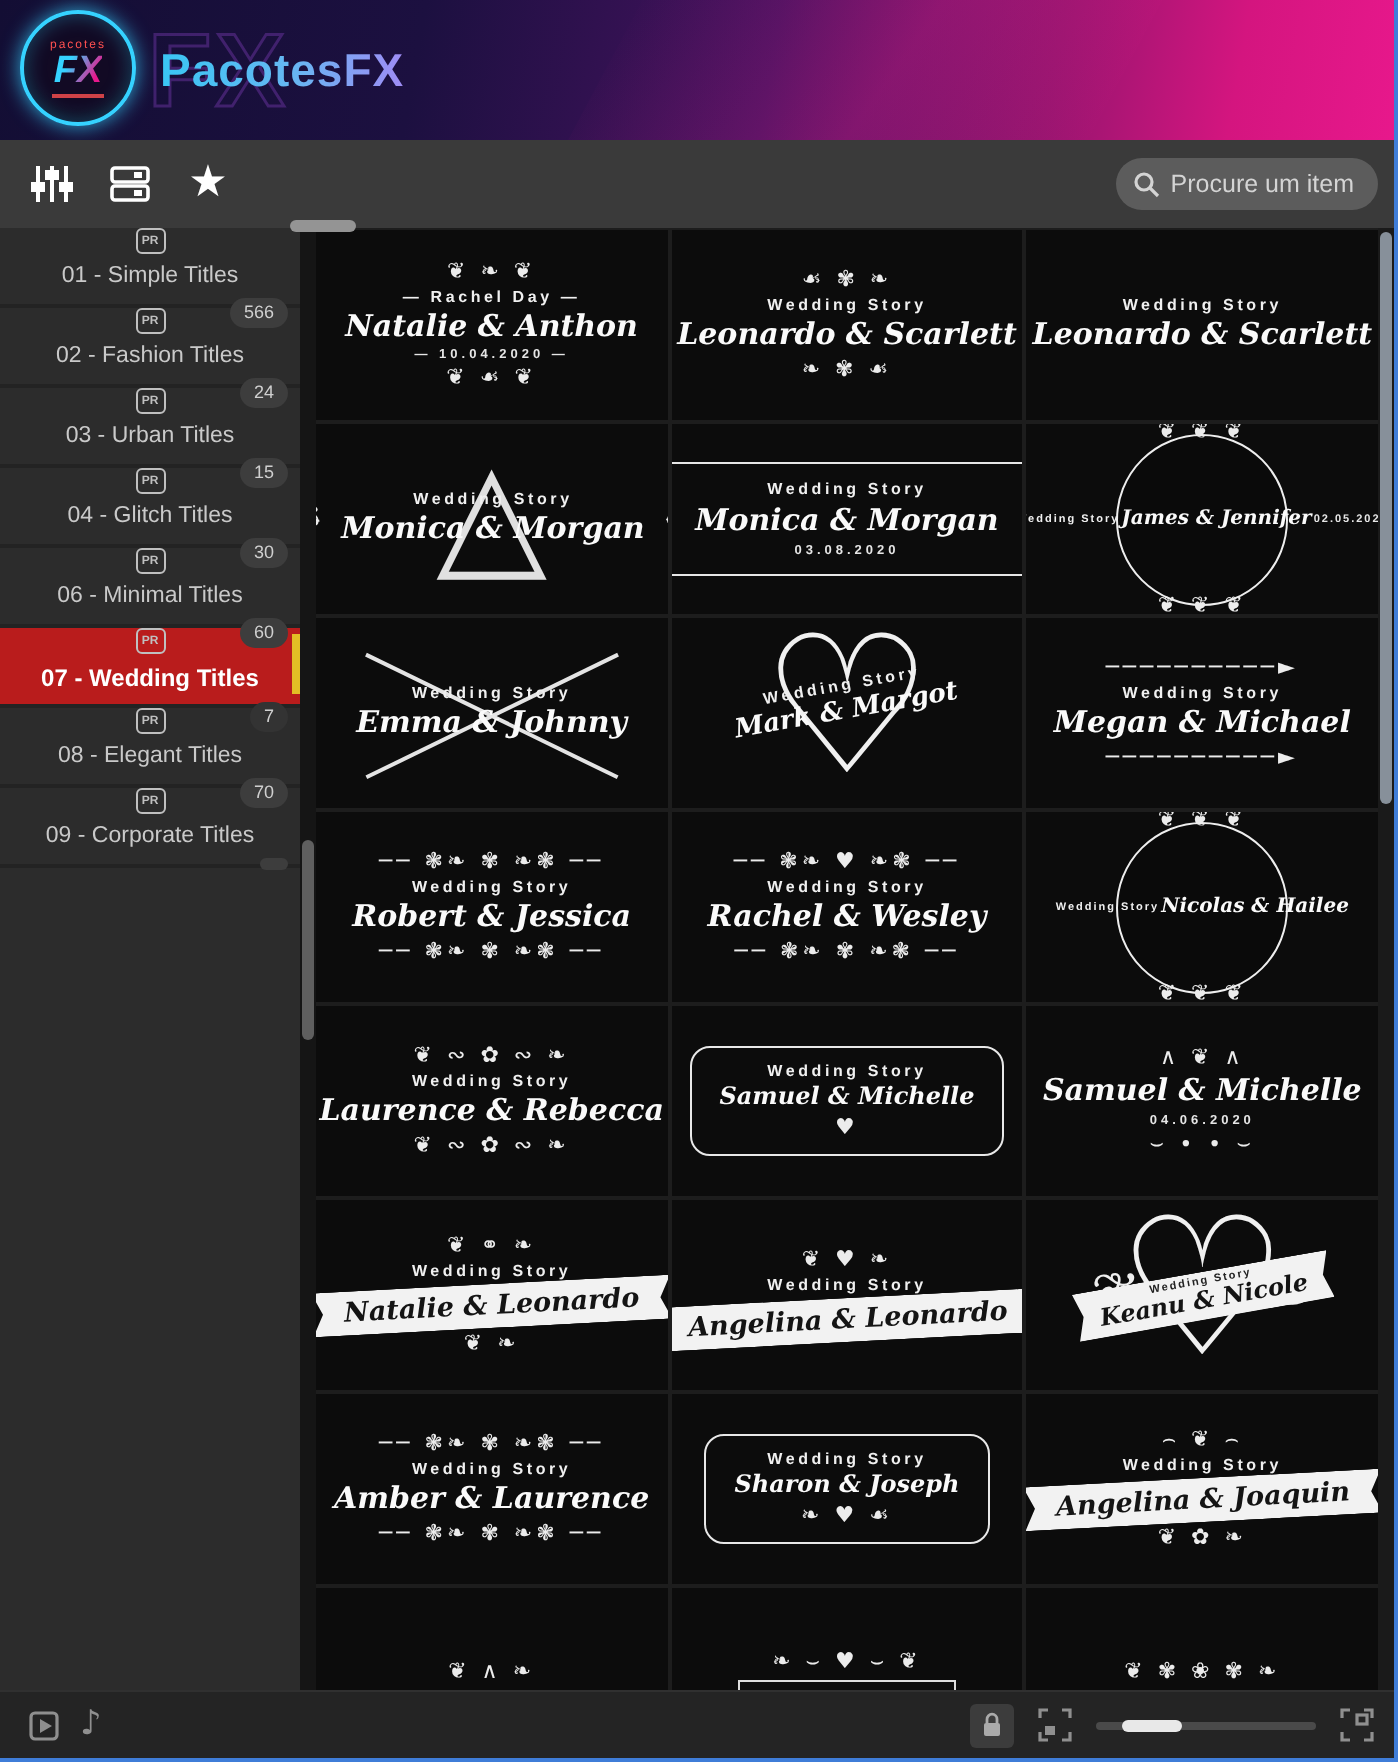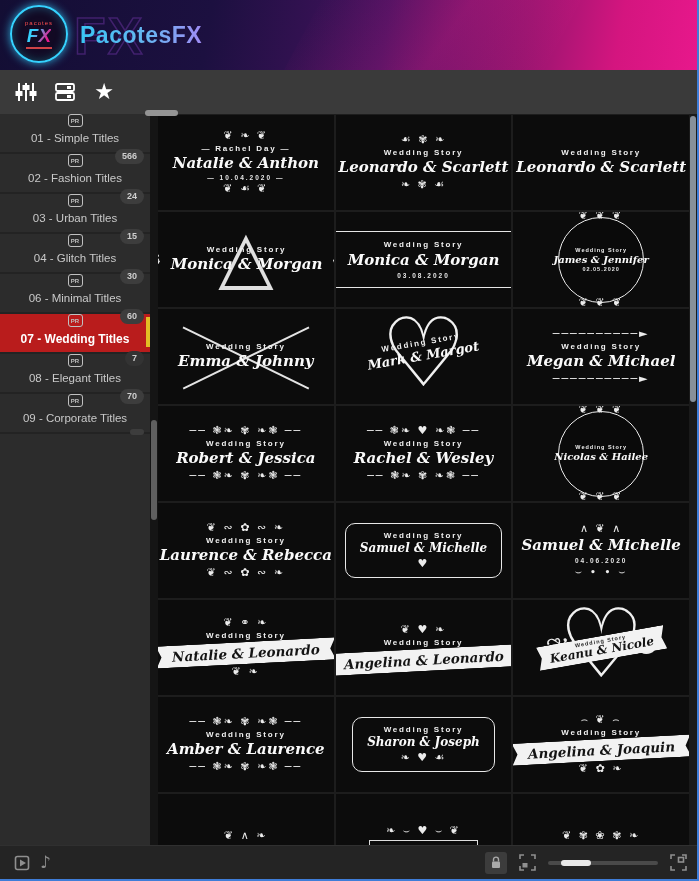--- a/index.html
+++ b/index.html
@@ -36,21 +36,21 @@
     display:flex;align-items:center;padding:0 12px 0 8px;gap:5px;cursor:text;}
   .search span{font-size:12.5px;color:#d4d4d4;white-space:nowrap;}
 
   
   .sidebar{position:absolute;left:0;top:114px;width:150px;height:731px;background:#2c2c2c;overflow:hidden;z-index:4;}
   .sbitem{position:relative;height:40px;display:flex;align-items:center;gap:5px;padding:0 6px;
     border-bottom:2px solid #232323;color:#c9c9c9;font-size:11.5px;white-space:nowrap;cursor:pointer;flex-direction:column;}
   .sbitem .pr{flex:none;width:15px;height:13px;border:1.2px solid #c0c0c0;border-radius:3px;
     font:700 6px "Liberation Sans",sans-serif;color:#c0c0c0;display:flex;align-items:center;justify-content:center;}
   .sbitem .badge{flex:none;margin-left:auto;background:#3d3d3d;color:#cfcfcf;border-radius:9px;
-    font-size:9px;font-weight:700;padding:3px 7px;line-height:1;z-index:2;min-width:14px;text-align:center;}
+    font-size:9px;font-weight:400;padding:3px 7px;line-height:1;z-index:2;min-width:14px;text-align:center;}
   .sbitem.sel{background:#b91c1c;color:#ffffff;font-weight:700;font-size:12px;}
   .sbitem.sel .badge{background:#333;}
   .sbitem.sel .bar{position:absolute;right:0;top:3px;bottom:5px;width:4px;background:#e3bd25;z-index:1;}
   .sb-gap{position:absolute;left:150px;top:114px;width:8px;height:731px;background:#151515;z-index:4;}
   .sb-thumb{position:absolute;left:1px;top:306px;width:6px;height:100px;background:#5f5f5f;border-radius:3px;}
   .scroll-corner{position:absolute;left:145px;top:110px;width:33px;height:6px;background:#949494;border-radius:3px;z-index:6;}
 
   
   .content{position:absolute;left:158px;top:114px;width:531px;height:731px;background:#1d1d1d;overflow:hidden;
     display:grid;grid-template-columns:repeat(3,1fr);grid-auto-rows:95px;gap:2px;padding-top:1px;}
@@ -63,21 +63,21 @@
   .lbl{font:600 8px "Liberation Sans",sans-serif;letter-spacing:1.8px;color:#f0f0f0;white-space:nowrap;}
   .nm{font:italic 700 15px "DejaVu Serif",serif;color:#fafafa;white-space:nowrap;line-height:1.15;}
   .dt{font:600 6.5px "Liberation Sans",sans-serif;letter-spacing:2px;color:#e6e6e6;white-space:nowrap;}
 
   .srow{display:flex;align-items:center;gap:9px;z-index:2;}
   .sideorn{font-family:"DejaVu Sans",sans-serif;font-size:22px;color:#eee;line-height:1;}
   .tri{position:absolute;left:50%;top:8px;transform:translateX(-50%);font-family:"DejaVu Sans",sans-serif;
     font-size:72px;color:#e0e0e0;line-height:1;z-index:1;}
   .box{border:1px solid #e6e6e6;padding:8px 20px;display:flex;flex-direction:column;align-items:center;gap:3px;z-index:2;}
   .circwrap{display:flex;flex-direction:column;align-items:center;z-index:2;}
-  .circ{width:86px;height:86px;border:1.5px solid #eee;border-radius:50%;display:flex;flex-direction:column;
+  .circ{width:86px;height:86px;border:1.5px solid #eee;border-radius:50%;display:flex;flex-direction:row;
     align-items:center;justify-content:center;gap:1px;margin:-6px 0;background:rgba(0,0,0,.15);}
   .circ .nm{font-size:10px;}
   .circ .lbl{font-size:5.5px;letter-spacing:1px;}
   .circ .dt{font-size:5.5px;letter-spacing:1px;}
   .xline{position:absolute;left:50%;top:50%;width:140px;height:1.5px;margin-left:-70px;background:#e4e4e4;z-index:1;}
   .xa{transform:rotate(26deg);} .xb{transform:rotate(-26deg);}
   .hglyph{position:absolute;left:50%;top:50%;transform:translate(-50%,-54%);font-family:"DejaVu Sans",sans-serif;
     font-size:96px;color:#f0f0f0;line-height:1;z-index:1;}
   .t-heart .stack{transform:rotate(-10deg) translateY(-6px);}
   .t-heart .nm{font-size:13px;}
@@ -137,20 +137,27 @@
         <rect x="2" y="3" width="18" height="7" rx="1.5"></rect>
         <rect x="2" y="12" width="18" height="7" rx="1.5"></rect>
       </g>
       <rect x="13" y="5" width="4" height="3" fill="#fff"></rect>
       <rect x="13" y="14" width="4" height="3" fill="#fff"></rect>
     </svg>
   </div>
   <div class="tbtn">
     <span class="star">★</span>
   </div>
+  <div class="search">
+    <svg width="14" height="14" viewBox="0 0 14 14">
+      <circle cx="6" cy="6" r="4" fill="none" stroke="#d4d4d4" stroke-width="1.6"></circle>
+      <line x1="9" y1="9" x2="13" y2="13" stroke="#d4d4d4" stroke-width="1.6"></line>
+    </svg>
+    <span>Procure um item</span>
+  </div>
 </div>
 
 <div class="sidebar">
   <div>
       <div class="sbitem">
         <span class="pr">PR</span>
         <span class="sblabel">01 - Simple Titles</span>
         <span class="badge">566</span>
       </div>
       <div class="sbitem">

